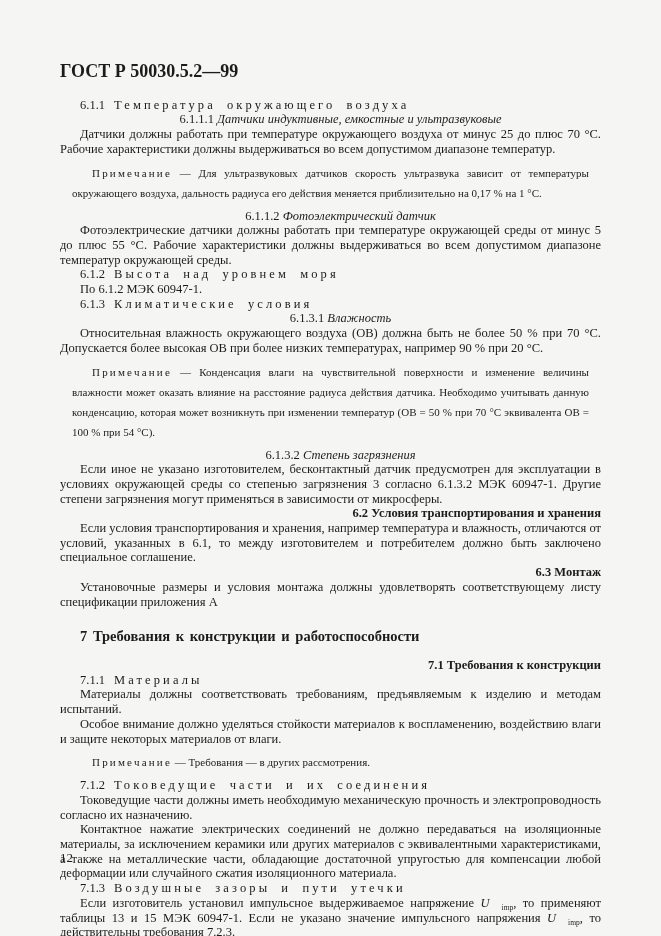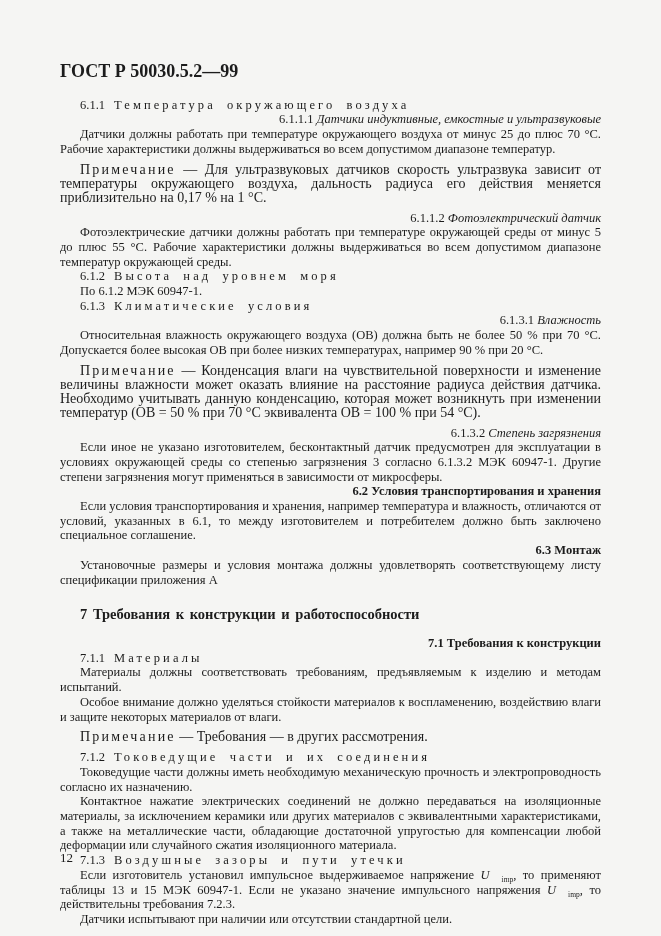--- a/index.html
+++ b/index.html
@@ -24,26 +24,26 @@
   p {
     margin: 0;
     font-size: 12.5px;
     line-height: 14.7px;
     text-align: justify;
   }
   .ind { text-indent: 20px; }
   .h-spaced { text-indent: 20px; text-align: left; }
   .h-spaced .num { margin-right: 9px; }
   .h-spaced .ttl { letter-spacing: 3.1px; word-spacing: 5px; }
-  .h-ital { text-indent: 20px; text-align: right; }
+  .h-ital { text-indent: 20px; text-align: center; }
   .h-ital .ttl { font-style: italic; }
   .note {
-    font-size: 14px;
-    line-height: 14px;
-    margin: 6px 0;
+    font-size: 11px;
+    line-height: 20px;
+    margin: 6px 12px;
     text-indent: 20px;
   }
   .note .nlabel { letter-spacing: 2.2px; }
   .bold-head { font-weight: bold; text-indent: 20px; text-align: right; }
   .ch-head {
     font-size: 14.5px;
     font-weight: bold;
     margin: 20px 0 14px 0;
     text-indent: 20px;
     word-spacing: 2px;

